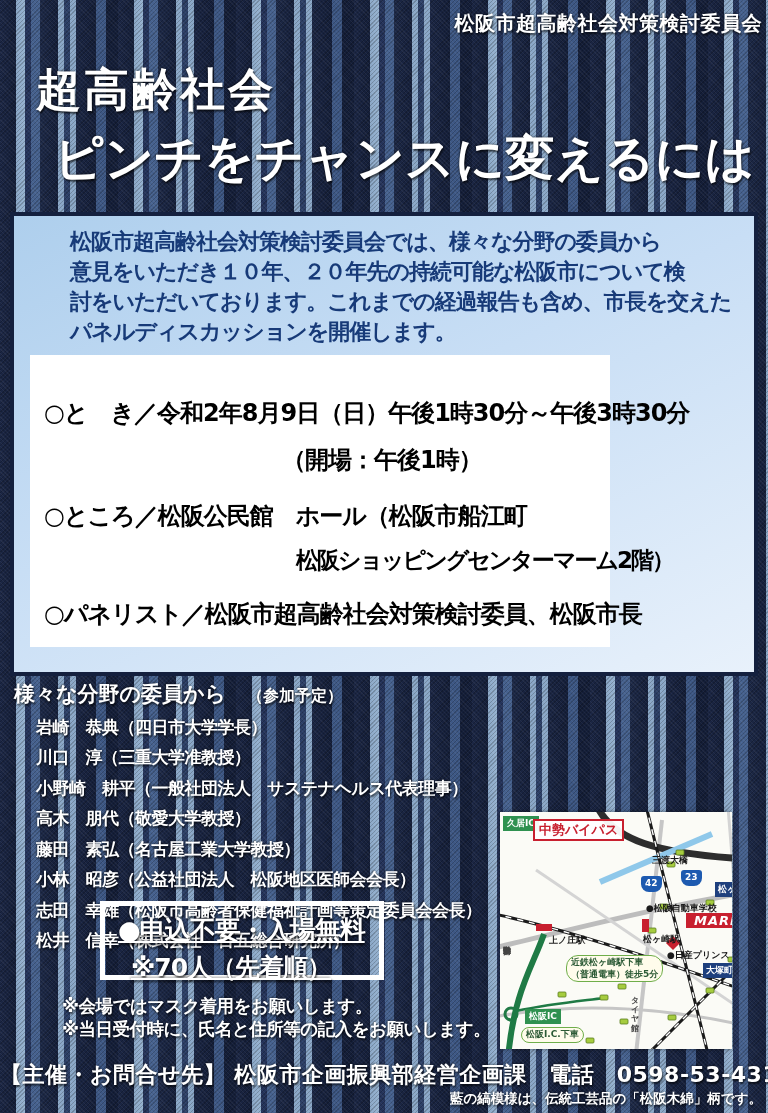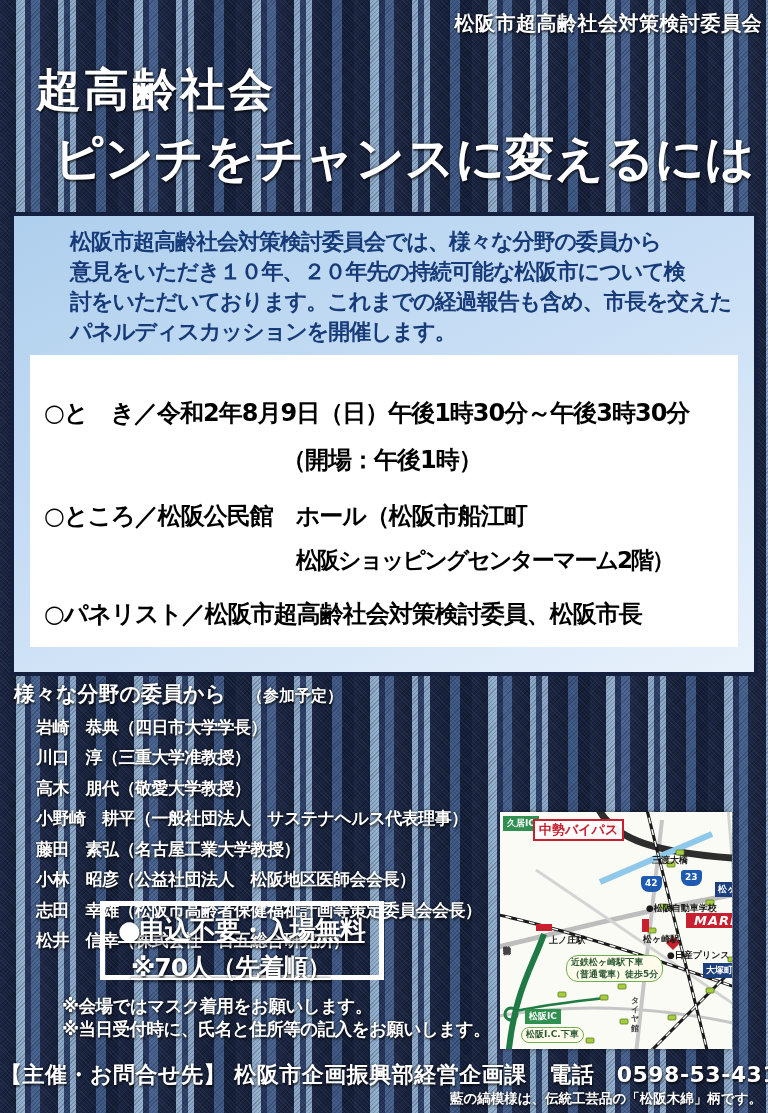--- a/index.html
+++ b/index.html
@@ -41,21 +41,21 @@
     position:absolute; left:10px; top:212px; width:748px; height:464px;
     border:4px solid #14203e;
     background:linear-gradient(155deg,#aecfed 0%,#c8def5 45%,#e8f1fb 100%);
   }
   .desc-text {
     margin:0; padding:11px 22px 0 56px;
     color:#173a78; font-size:22px; font-weight:bold;
     line-height:30px; letter-spacing:-1px; white-space:pre-line;
   }
   .details-box {
-    position:absolute; left:16px; top:139px; width:708px; height:292px;
+    position:absolute; left:16px; top:139px; width:580px; height:292px;
     background:#ffffff; color:#000;
   }
   .d-line { font-weight:bold; letter-spacing:-1px; white-space:nowrap; }
   .d1 { margin:42px 0 0 14px; font-size:24px; }
   .d2 { margin:15px 0 0 252px; font-size:24px; }
   .d3 { margin:24px 0 0 14px; font-size:24px; }
   .d4 { margin:13px 0 0 266px; font-size:23px; letter-spacing:-2px; }
   .d5 { margin:22px 0 0 14px; font-size:24px; }
   .committee { position:absolute; left:14px; top:680px; color:#fff; }
   .c-title { font-size:21px; font-weight:bold; }
@@ -120,22 +120,22 @@
     </div>
   </div>
 
   <div class="committee">
     <div>
       <span class="c-title ws">様々な分野の委員から</span>
       <span class="c-note ws">（参加予定）</span>
     </div>
     <div class="member ws">岩崎　恭典（四日市大学学長）</div>
     <div class="member ws">川口　淳（三重大学准教授）</div>
+    <div class="member ws">小野崎　耕平（一般社団法人　サステナヘルス代表理事）</div>
     <div class="member ws">高木　朋代（敬愛大学教授）</div>
-    <div class="member ws">小野崎　耕平（一般社団法人　サステナヘルス代表理事）</div>
     <div class="member ws">藤田　素弘（名古屋工業大学教授）</div>
     <div class="member ws">小林　昭彦（公益社団法人　松阪地区医師会会長）</div>
     <div class="member ws">志田　幸雄（松阪市高齢者保健福祉計画等策定委員会会長）</div>
     <div class="member ws">松井　信幸（株式会社　百五総合研究所）</div>
   </div>
 
   <div class="admission-box">
     <div class="a1 ws">●申込不要・入場無料</div>
     <div class="a2 ws">※70人（先着順）</div>
   </div>

